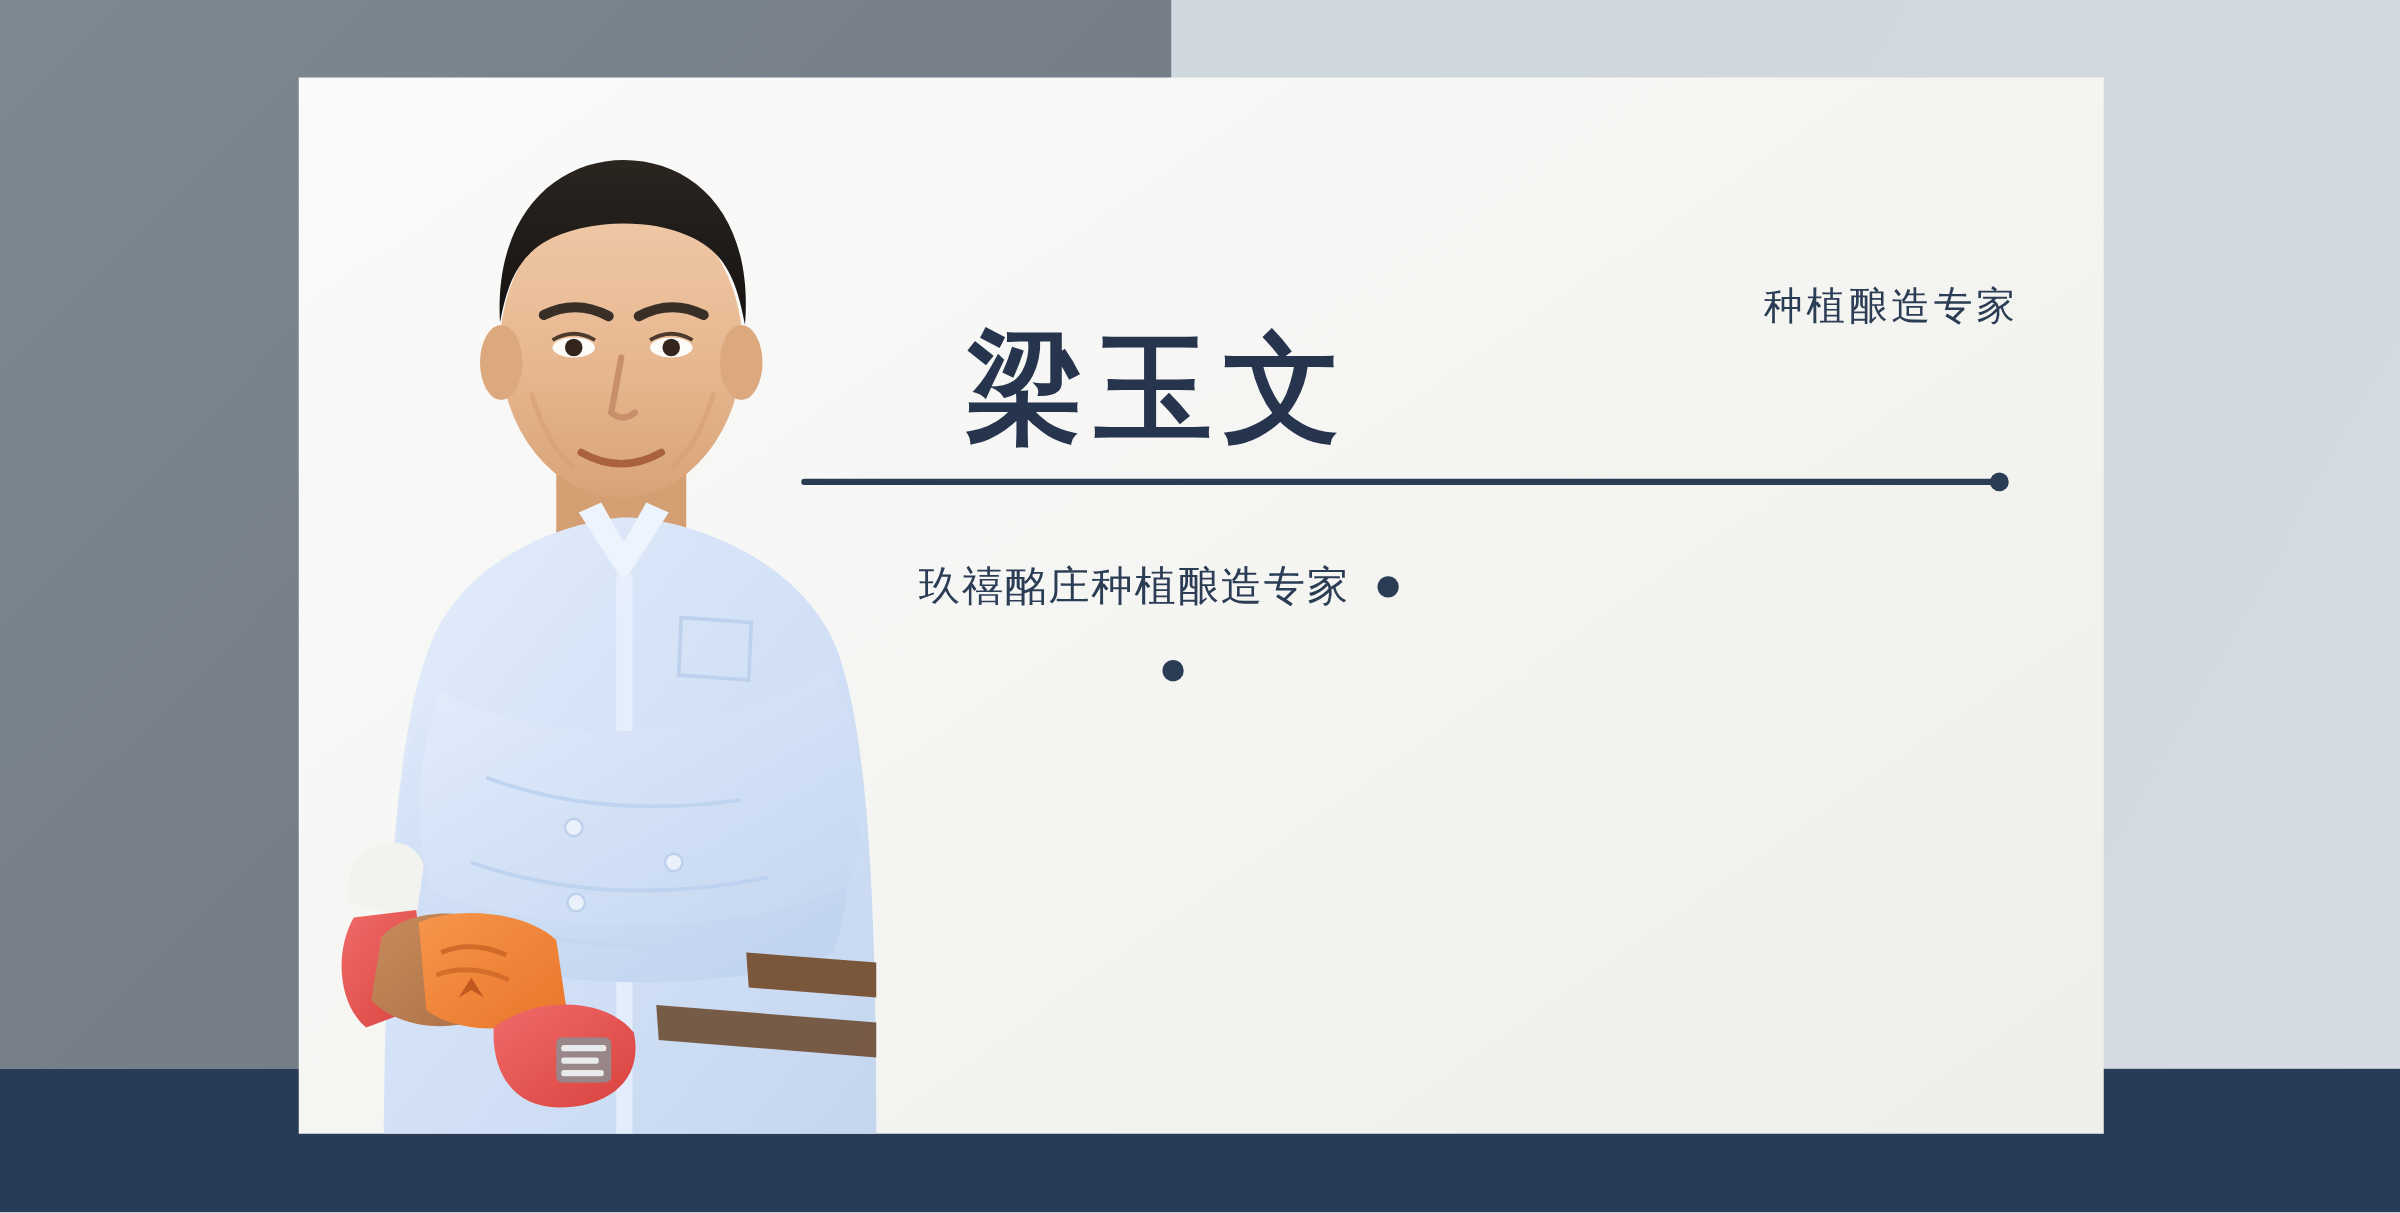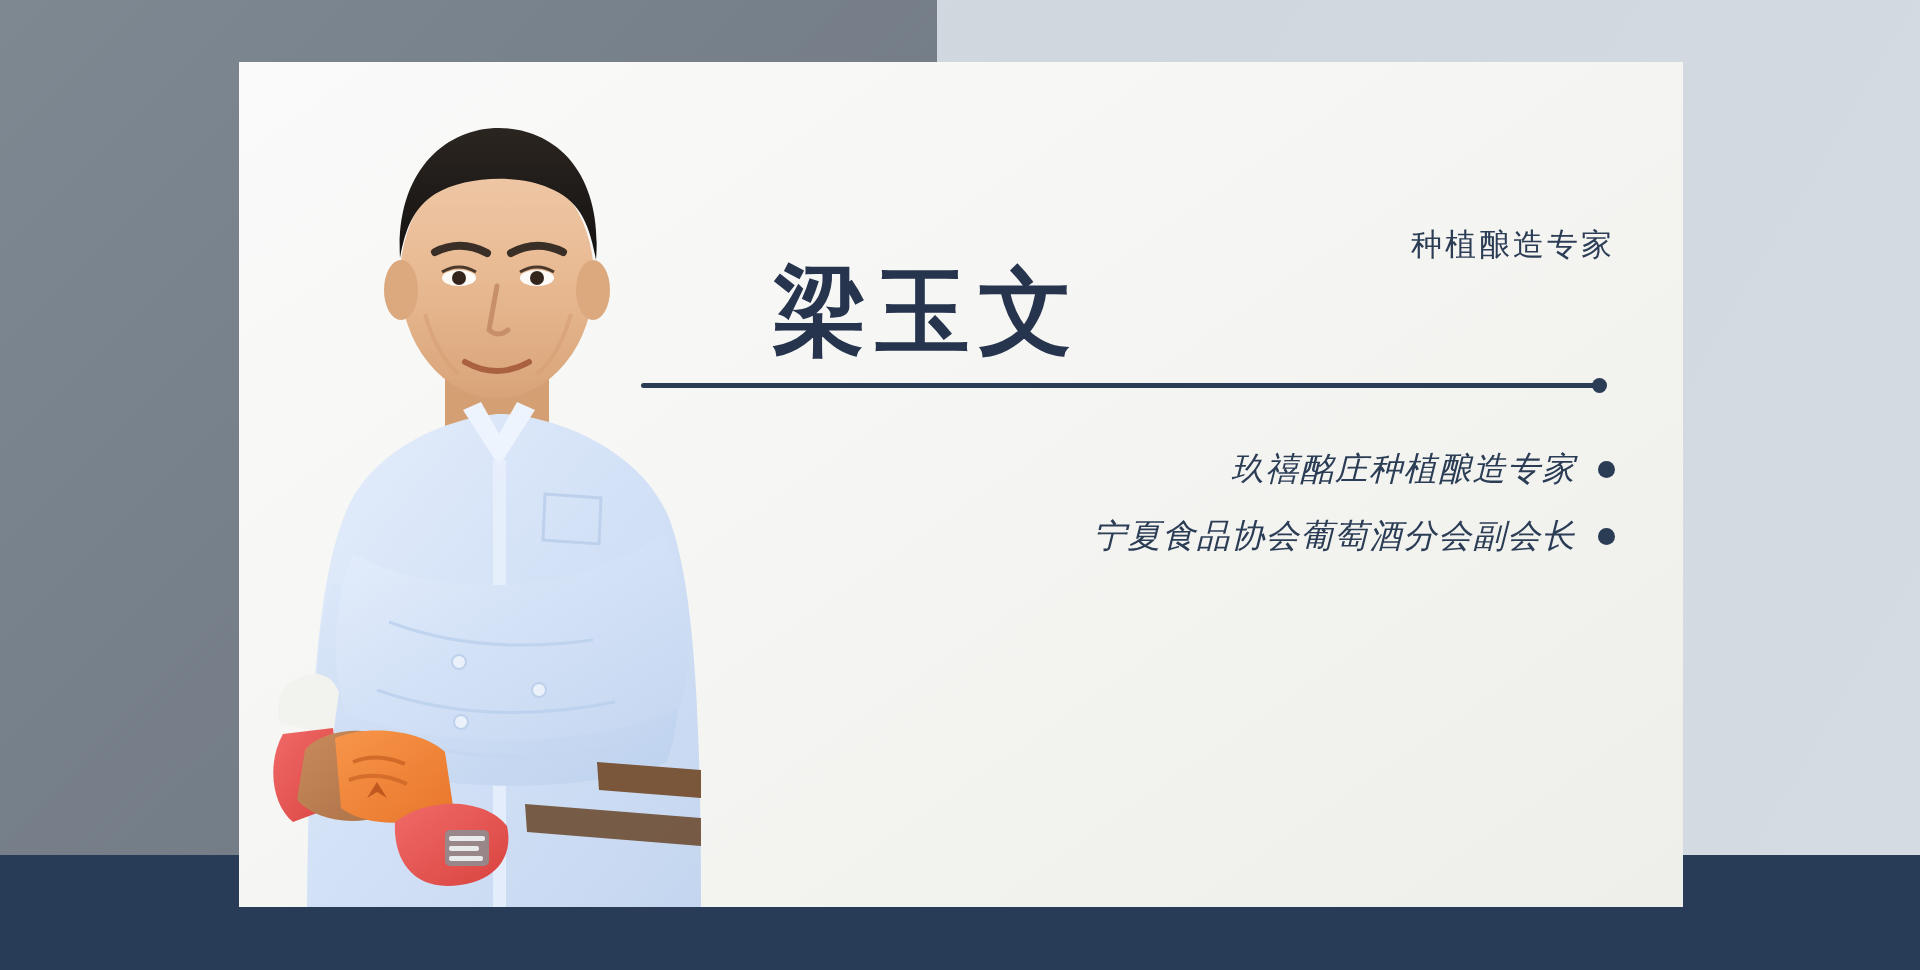--- a/index.html
+++ b/index.html
@@ -59,22 +59,22 @@
   }
   .divider-dot{
     position:absolute;left:1353px;top:316px;width:15px;height:15px;
     border-radius:50%;background:#2b3c55;
   }
 
   .creds{
     position:absolute;left:0;top:380px;width:1376px;
   }
   .cred-row{
-    display:flex;align-items:center;justify-content:flex-end;
-    height:54px;margin-bottom:13px;font-style:italic;
+    display:flex;align-items:center;justify-content:center;
+    height:54px;margin-bottom:13px;
   }
   .cred-text{
     font-size:33px;letter-spacing:1.5px;color:#2b3c55;
     font-family:"Liberation Sans","DejaVu Sans",sans-serif;
     white-space:nowrap;
   }
   .cred-dot{
     width:17px;height:17px;border-radius:50%;
     background:#2b3c55;margin-left:22px;flex:0 0 auto;
   }
@@ -213,19 +213,18 @@
 
     <div class="divider"></div>
     <div class="divider-dot"></div>
 
     <div class="creds">
       <div class="cred-row">
         <span class="cred-text">玖禧酩庄种植酿造专家</span>
         <span class="cred-dot"></span>
       </div>
       <div class="cred-row">
-        <span class="cred-text">宁夏食品协会葡萄酒分会副会长</span>
         <span class="cred-dot"></span>
       </div>
     </div>
 
   </div>
 </div>
 
 </body></html>

